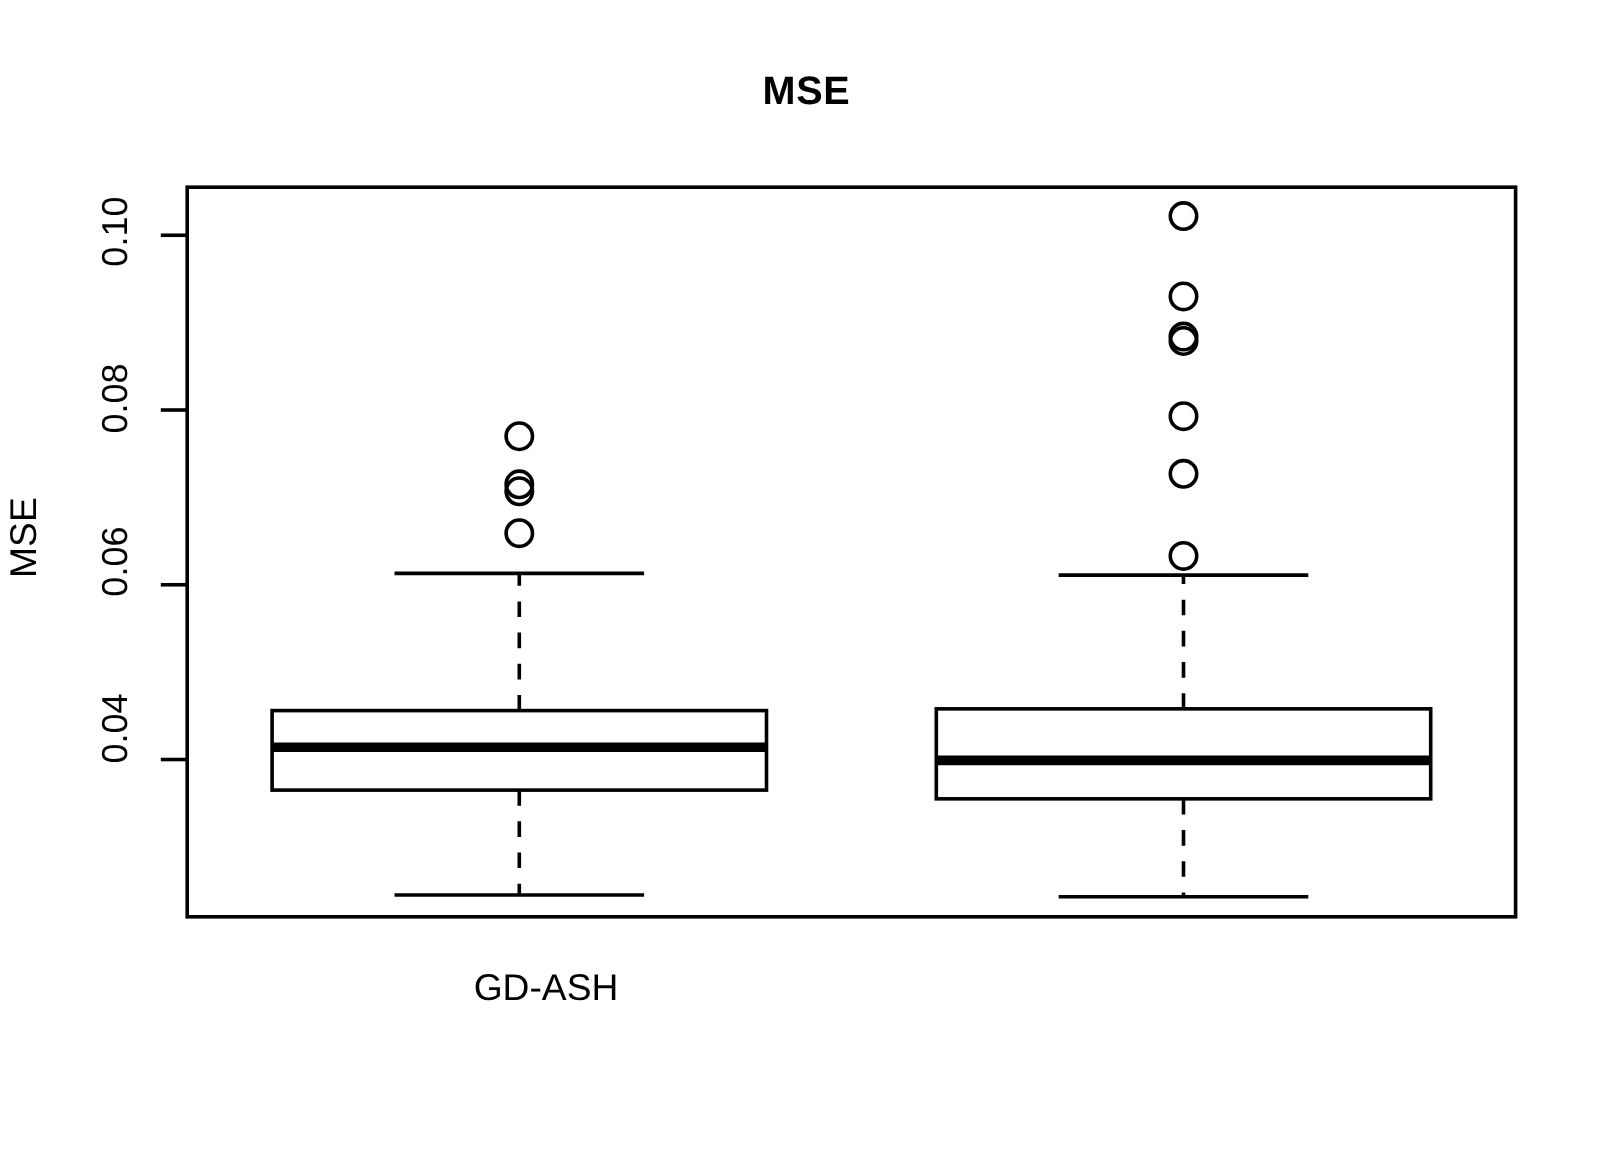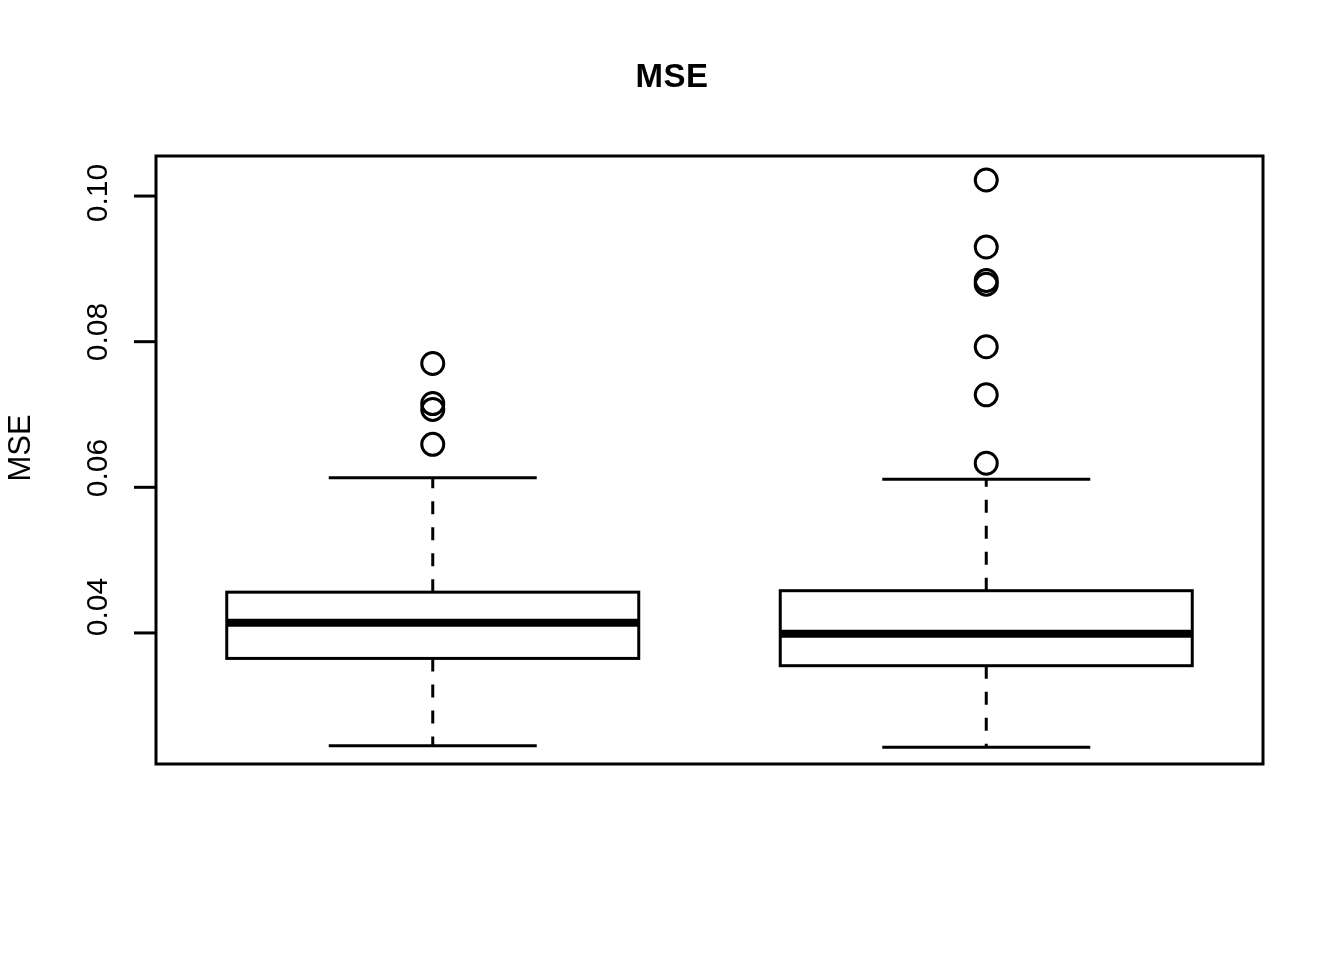--- a/index.html
+++ b/index.html
@@ -74,20 +74,21 @@
 
   <div class="chart-title">MSE</div>
 
   <div class="ylabel">MSE</div>
 
   <div class="ytick-label" style="left:42px; top:176px;">0.10</div>
   <div class="ytick-label" style="left:42px; top:315px;">0.08</div>
   <div class="ytick-label" style="left:42px; top:451px;">0.06</div>
   <div class="ytick-label" style="left:42px; top:590px;">0.04</div>
 
+  <div class="xtick-label" style="left:305px; top:805px;">GD-ASH</div>
 
   <svg id="plot-svg" viewBox="0 0 1344 960" xmlns="http://www.w3.org/2000/svg">
     <g>
       <rect x="156" y="156" width="1107" height="608" fill="none" stroke="#000000" stroke-width="3"></rect>
     </g>
     <g id="axis-ticks">
         <line x1="134" x2="156" y1="196.04790419161657" y2="196.04790419161657" stroke="#000000" stroke-width="3"></line>
         <line x1="134" x2="156" y1="341.6766467065867" y2="341.6766467065867" stroke="#000000" stroke-width="3"></line>
         <line x1="134" x2="156" y1="487.3053892215569" y2="487.3053892215569" stroke="#000000" stroke-width="3"></line>
         <line x1="134" x2="156" y1="632.934131736527" y2="632.934131736527" stroke="#000000" stroke-width="3"></line>

